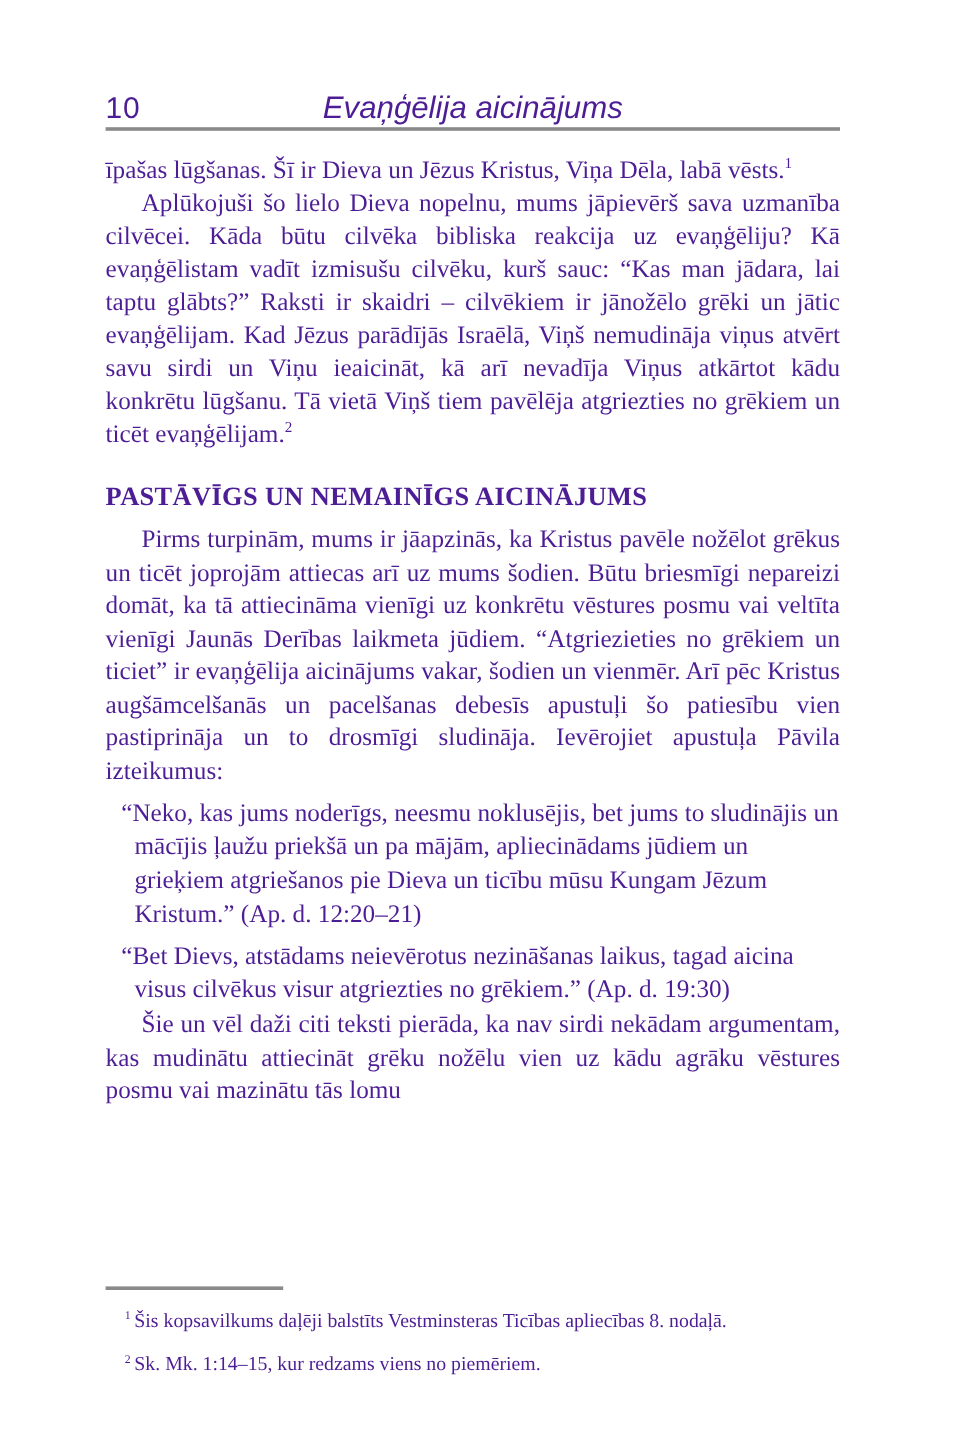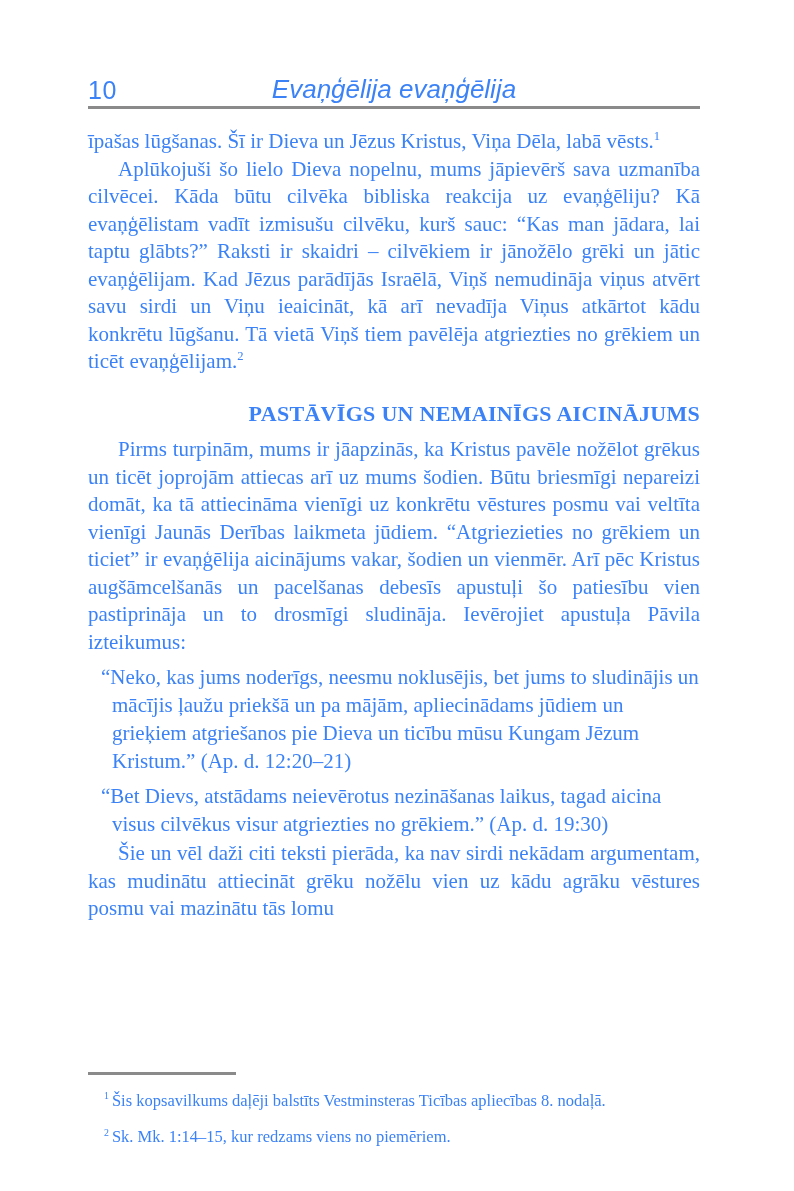--- a/index.html
+++ b/index.html
@@ -5,21 +5,21 @@
   html, body {
     margin: 0;
     padding: 0;
     background: #ffffff;
   }
   .page {
     position: relative;
     width: 794px;
     height: 1191px;
     background: #ffffff;
-    color: #3b82f6;
+    color: #4c1d95;
     font-family: "Liberation Serif", serif;
     overflow: hidden;
   }
 
   
   .page-header {
     position: absolute;
     top: 74px;
     left: 88px;
     width: 612px;
@@ -66,21 +66,21 @@
     text-indent: 30px;
   }
   .body-column p.continuation {
     text-indent: 0;
   }
   .section-heading {
     margin: 24px 0 9px 0;
     font-size: 22px;
     font-weight: bold;
     letter-spacing: 0.3px;
-    text-align: right;
+    text-align: left;
     text-indent: 0;
   }
   blockquote.scripture {
     margin: 7px 0 2px 0;
     padding-left: 24px;
     text-indent: -11px;
     text-align: left;
     line-height: 28px;
   }
   sup.fnref {
@@ -111,21 +111,21 @@
     padding-right: 3px;
   }
 </style>
 </head>
 <body>
 
 <div class="page">
 
   <header class="page-header">
     <span class="page-number">10</span>
-    <span class="running-title">Evaņģēlija evaņģēlija</span>
+    <span class="running-title">Evaņģēlija aicinājums</span>
   </header>
   <div class="header-rule"></div>
 
   <main class="body-column">
     <p class="continuation"><span>īpašas lūgšanas. Šī ir Dieva un Jēzus Kristus, Viņa Dēla, labā vēsts.</span><sup class="fnref">1</sup></p>
 
     <p><span>Aplūkojuši šo lielo Dieva nopelnu, mums jāpievērš sava uzmanība cilvēcei. Kāda būtu cilvēka bibliska reakcija uz evaņģēliju? Kā evaņģēlistam vadīt izmisušu cilvēku, kurš sauc: “Kas man jādara, lai taptu glābts?” Raksti ir skaidri – cilvēkiem ir jānožēlo grēki un jātic evaņģēlijam. Kad Jēzus parādījās Israēlā, Viņš nemudināja viņus atvērt savu sirdi un Viņu ieaicināt, kā arī nevadīja Viņus atkārtot kādu konkrētu lūgšanu. Tā vietā Viņš tiem pavēlēja atgriezties no grēkiem un ticēt evaņģēlijam.</span><sup class="fnref">2</sup></p>
 
     <h2 class="section-heading">PASTĀVĪGS UN NEMAINĪGS AICINĀJUMS</h2>
 

